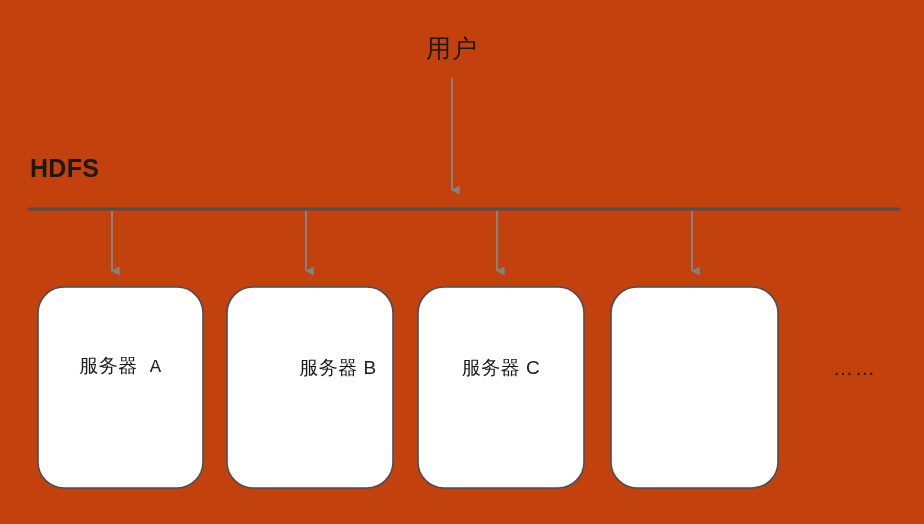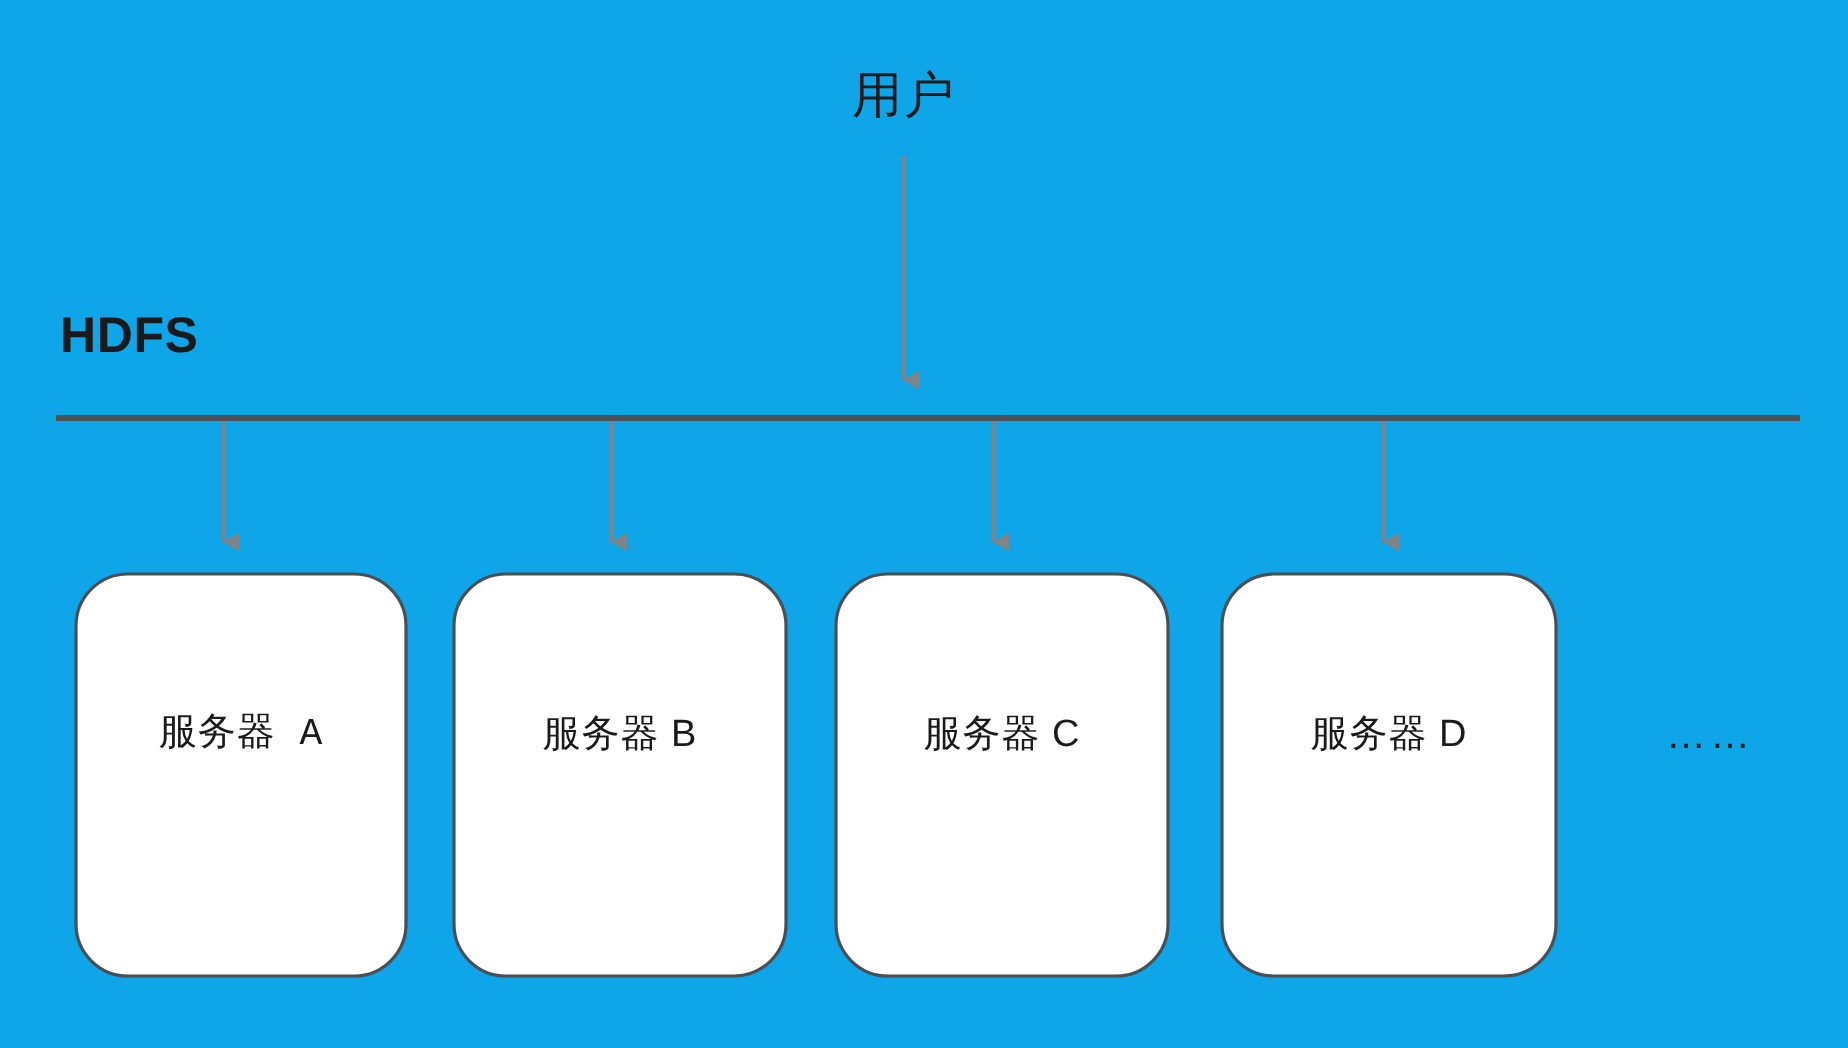--- a/index.html
+++ b/index.html
@@ -7,21 +7,21 @@
     padding: 0;
     background: #ffffff;
   }
   body {
     font-family: "Liberation Sans", "DejaVu Sans", sans-serif;
   }
   #diagram-root {
     position: relative;
     width: 924px;
     height: 524px;
-    background: #0ea5e9;
+    background: #c2410c;
     overflow: hidden;
   }
   #diagram-svg {
     position: absolute;
     left: 0;
     top: 0;
     width: 924px;
     height: 524px;
   }
   .node-label {
@@ -84,19 +84,18 @@
     <rect x="227" y="287" width="166" height="201" rx="26" ry="26" fill="#ffffff" stroke="#4a4f55" stroke-width="1.6"></rect>
     <rect x="418" y="287" width="166" height="201" rx="26" ry="26" fill="#ffffff" stroke="#4a4f55" stroke-width="1.6"></rect>
     <rect x="611" y="287" width="167" height="201" rx="26" ry="26" fill="#ffffff" stroke="#4a4f55" stroke-width="1.6"></rect>
   </svg>
 
   <div class="actor-label" style="left:412px; top:36px; width:80px;">用户</div>
 
   <div class="layer-label" style="left:30px; top:156px;font-weight:bold;">HDFS</div>
 
   <div class="node-label" style="left:38px; top:358px; width:165px;font-family:Liberation Mono, monospace;">服务器 A</div>
-  <div class="node-label" style="left:227px; top:358px; width:166px;">服务器 B</div>
+  <div class="node-label" style="left:227px; top:358px; width:166px;padding-left:28px;">服务器 B</div>
   <div class="node-label" style="left:418px; top:358px; width:166px;">服务器 C</div>
-  <div class="node-label" style="left:611px; top:358px; width:167px;">服务器 D</div>
 
   <div class="ellipsis-label" style="left:833px; top:358px;">……</div>
 
 </div>
 
 </body></html>

